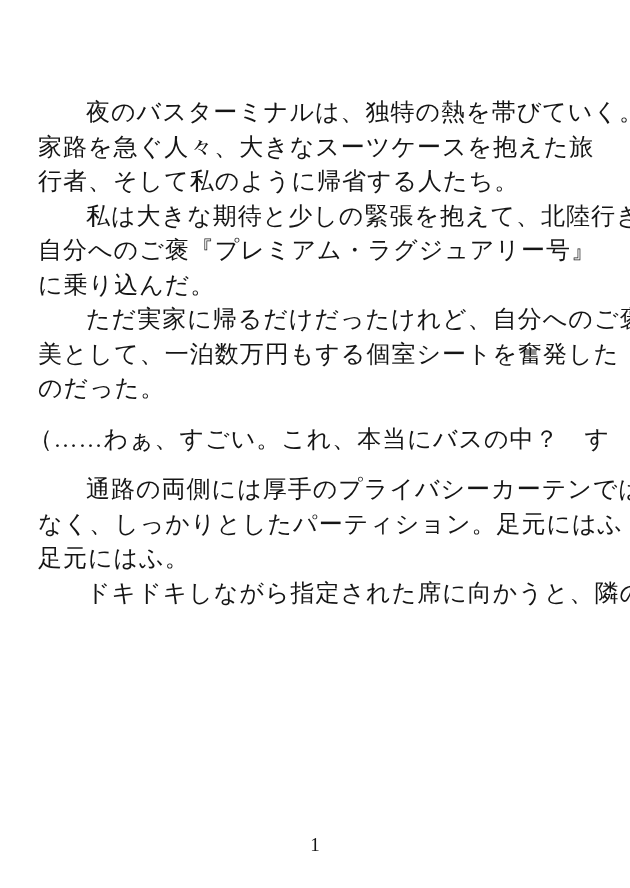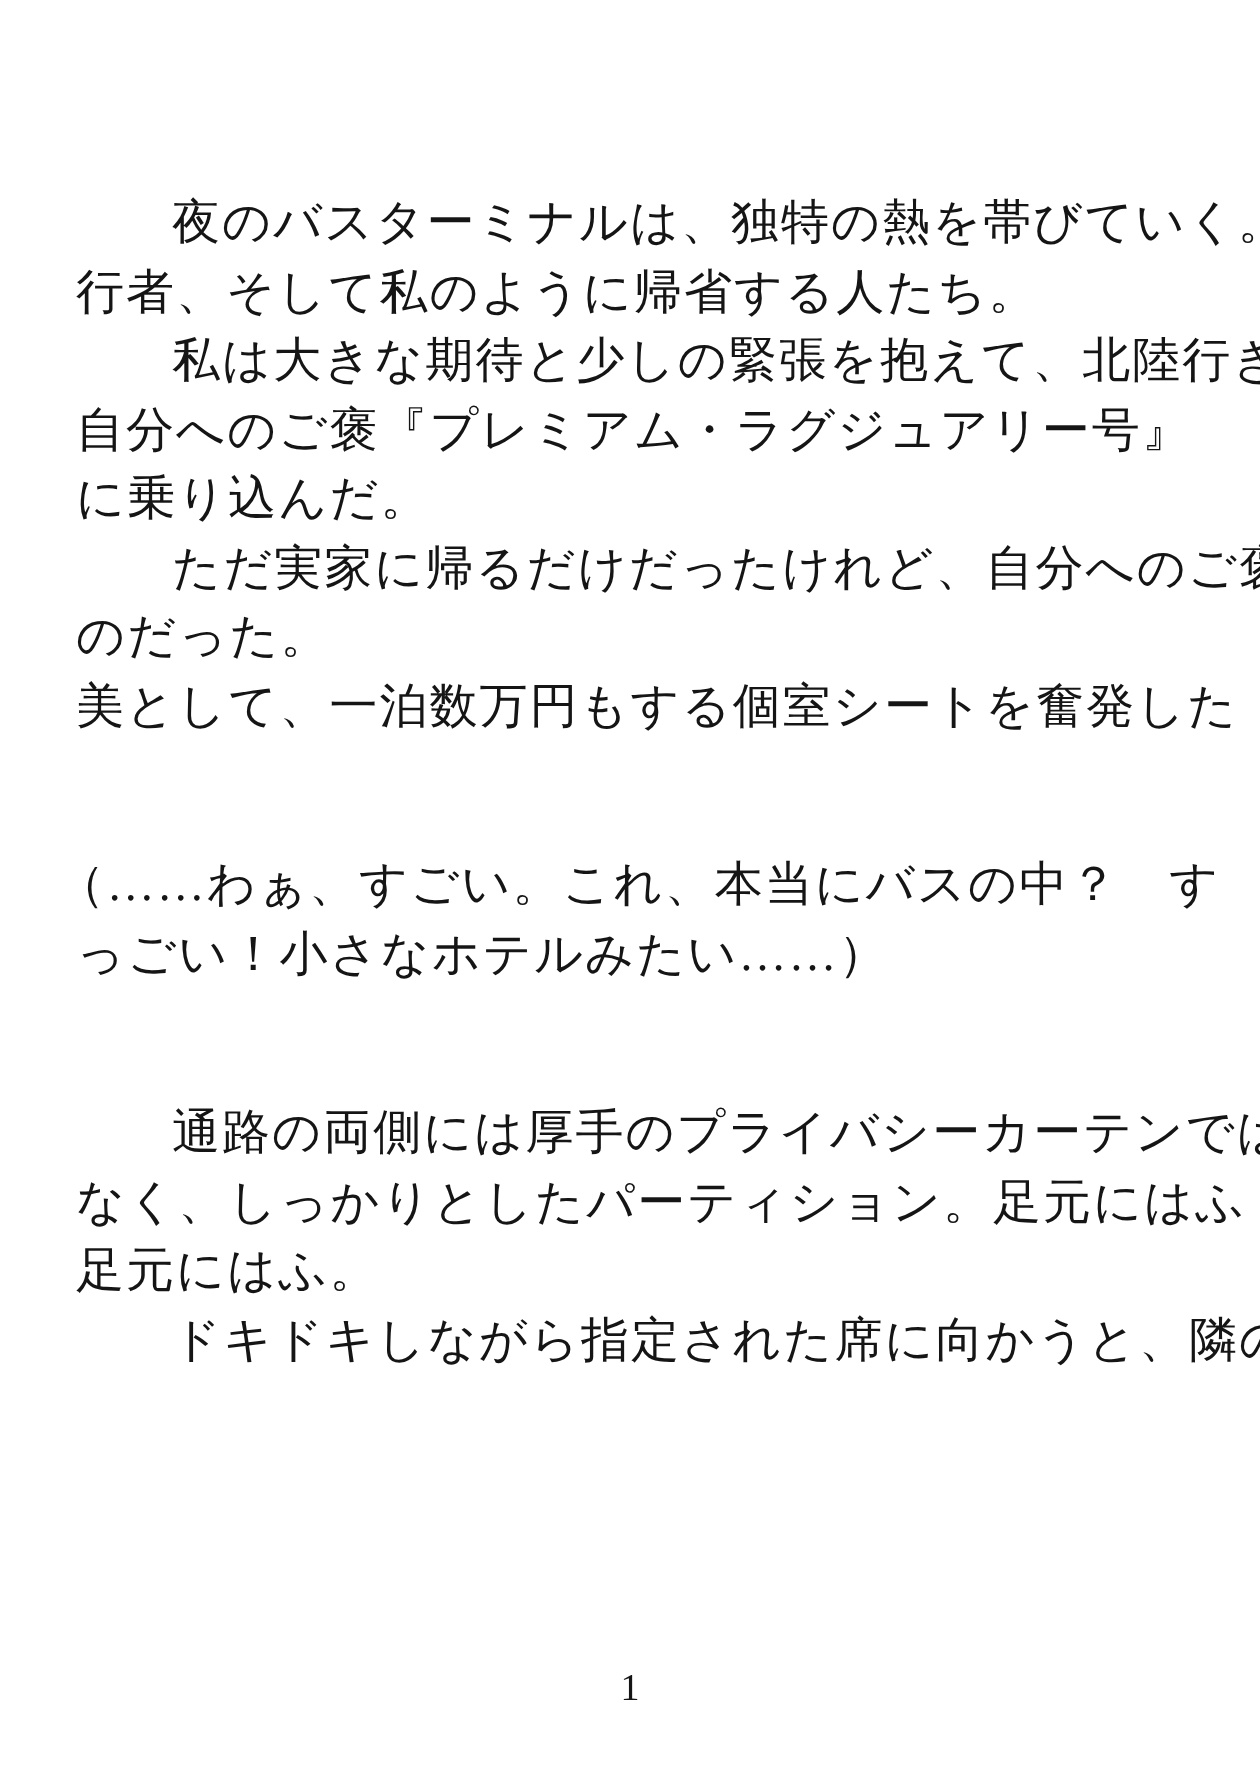--- a/index.html
+++ b/index.html
@@ -17,21 +17,21 @@
     font-family: "Liberation Serif", "DejaVu Serif", serif;
     font-size: 24px;
     letter-spacing: 1px;
     padding: 95px 38px 0 38px;
     overflow: hidden;
   }
   .paragraph {
     margin: 0;
   }
   .paragraph.gap-before {
-    margin-top: 55px;
+    margin-top: 16px;
   }
   .text-line {
     height: 34.5px;
     line-height: 34.5px;
     white-space: nowrap;
   }
   .text-line.indent {
     text-indent: 2em;
   }
   .text-line.hang {
@@ -48,35 +48,35 @@
     color: #151515;
   }
 </style>
 </head>
 <body>
 
 <div class="page">
   <div id="text-body">
       <div class="paragraph">
         <div class="text-line indent">夜のバスターミナルは、独特の熱を帯びていく。</div>
+        <div class="text-line">家路を急ぐ人々、大きなスーツケースを抱えた旅</div>
         <div class="text-line">行者、そして私のように帰省する人たち。</div>
       </div>
       <div class="paragraph">
         <div class="text-line indent">私は大きな期待と少しの緊張を抱えて、北陸行き</div>
         <div class="text-line">自分へのご褒『プレミアム・ラグジュアリー号』</div>
         <div class="text-line">に乗り込んだ。</div>
       </div>
       <div class="paragraph">
         <div class="text-line indent">ただ実家に帰るだけだったけれど、自分へのご褒</div>
+        <div class="text-line">美として、一泊数万円もする個室シートを奮発した</div>
         <div class="text-line">のだった。</div>
-        <div class="text-line">美として、一泊数万円もする個室シートを奮発した</div>
       </div>
       <div class="paragraph gap-before">
         <div class="text-line hang">（……わぁ、すごい。これ、本当にバスの中？　す</div>
-        <div class="text-line">っごい！小さなホテルみたい……）</div>
       </div>
       <div class="paragraph gap-before">
         <div class="text-line indent">通路の両側には厚手のプライバシーカーテンでは</div>
         <div class="text-line">なく、しっかりとしたパーティション。足元にはふ</div>
         <div class="text-line">足元にはふ。</div>
       </div>
       <div class="paragraph">
         <div class="text-line indent">ドキドキしながら指定された席に向かうと、隣の</div>
       </div>
     </div>

